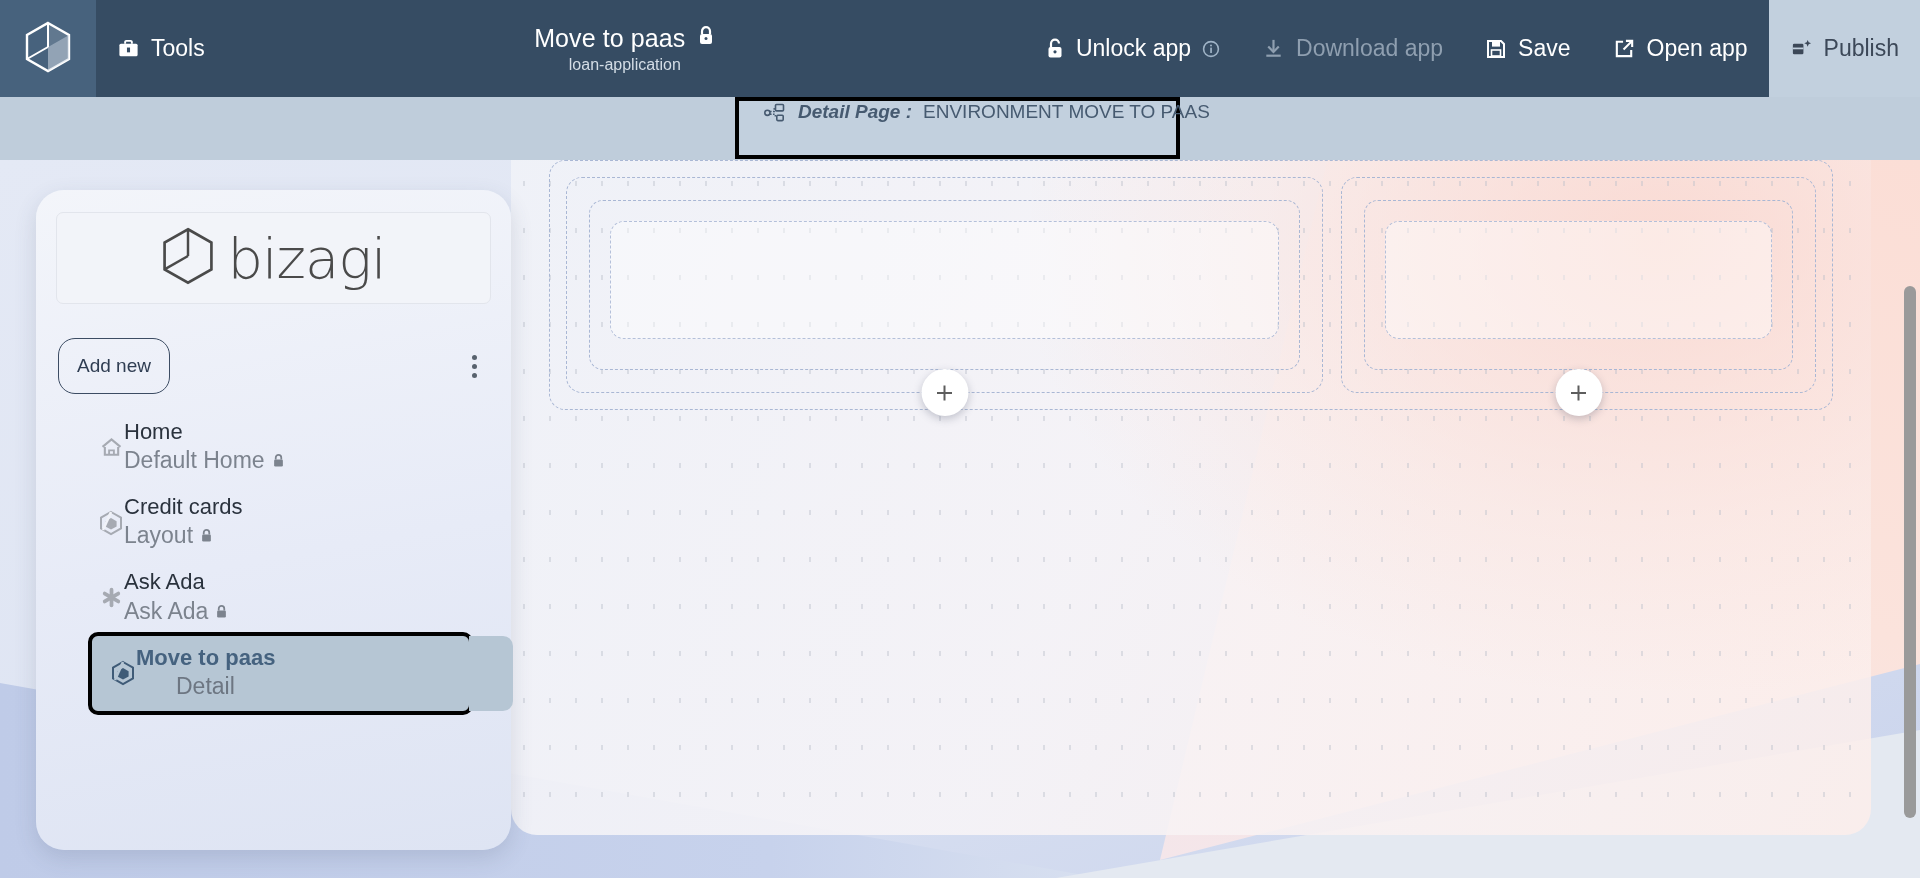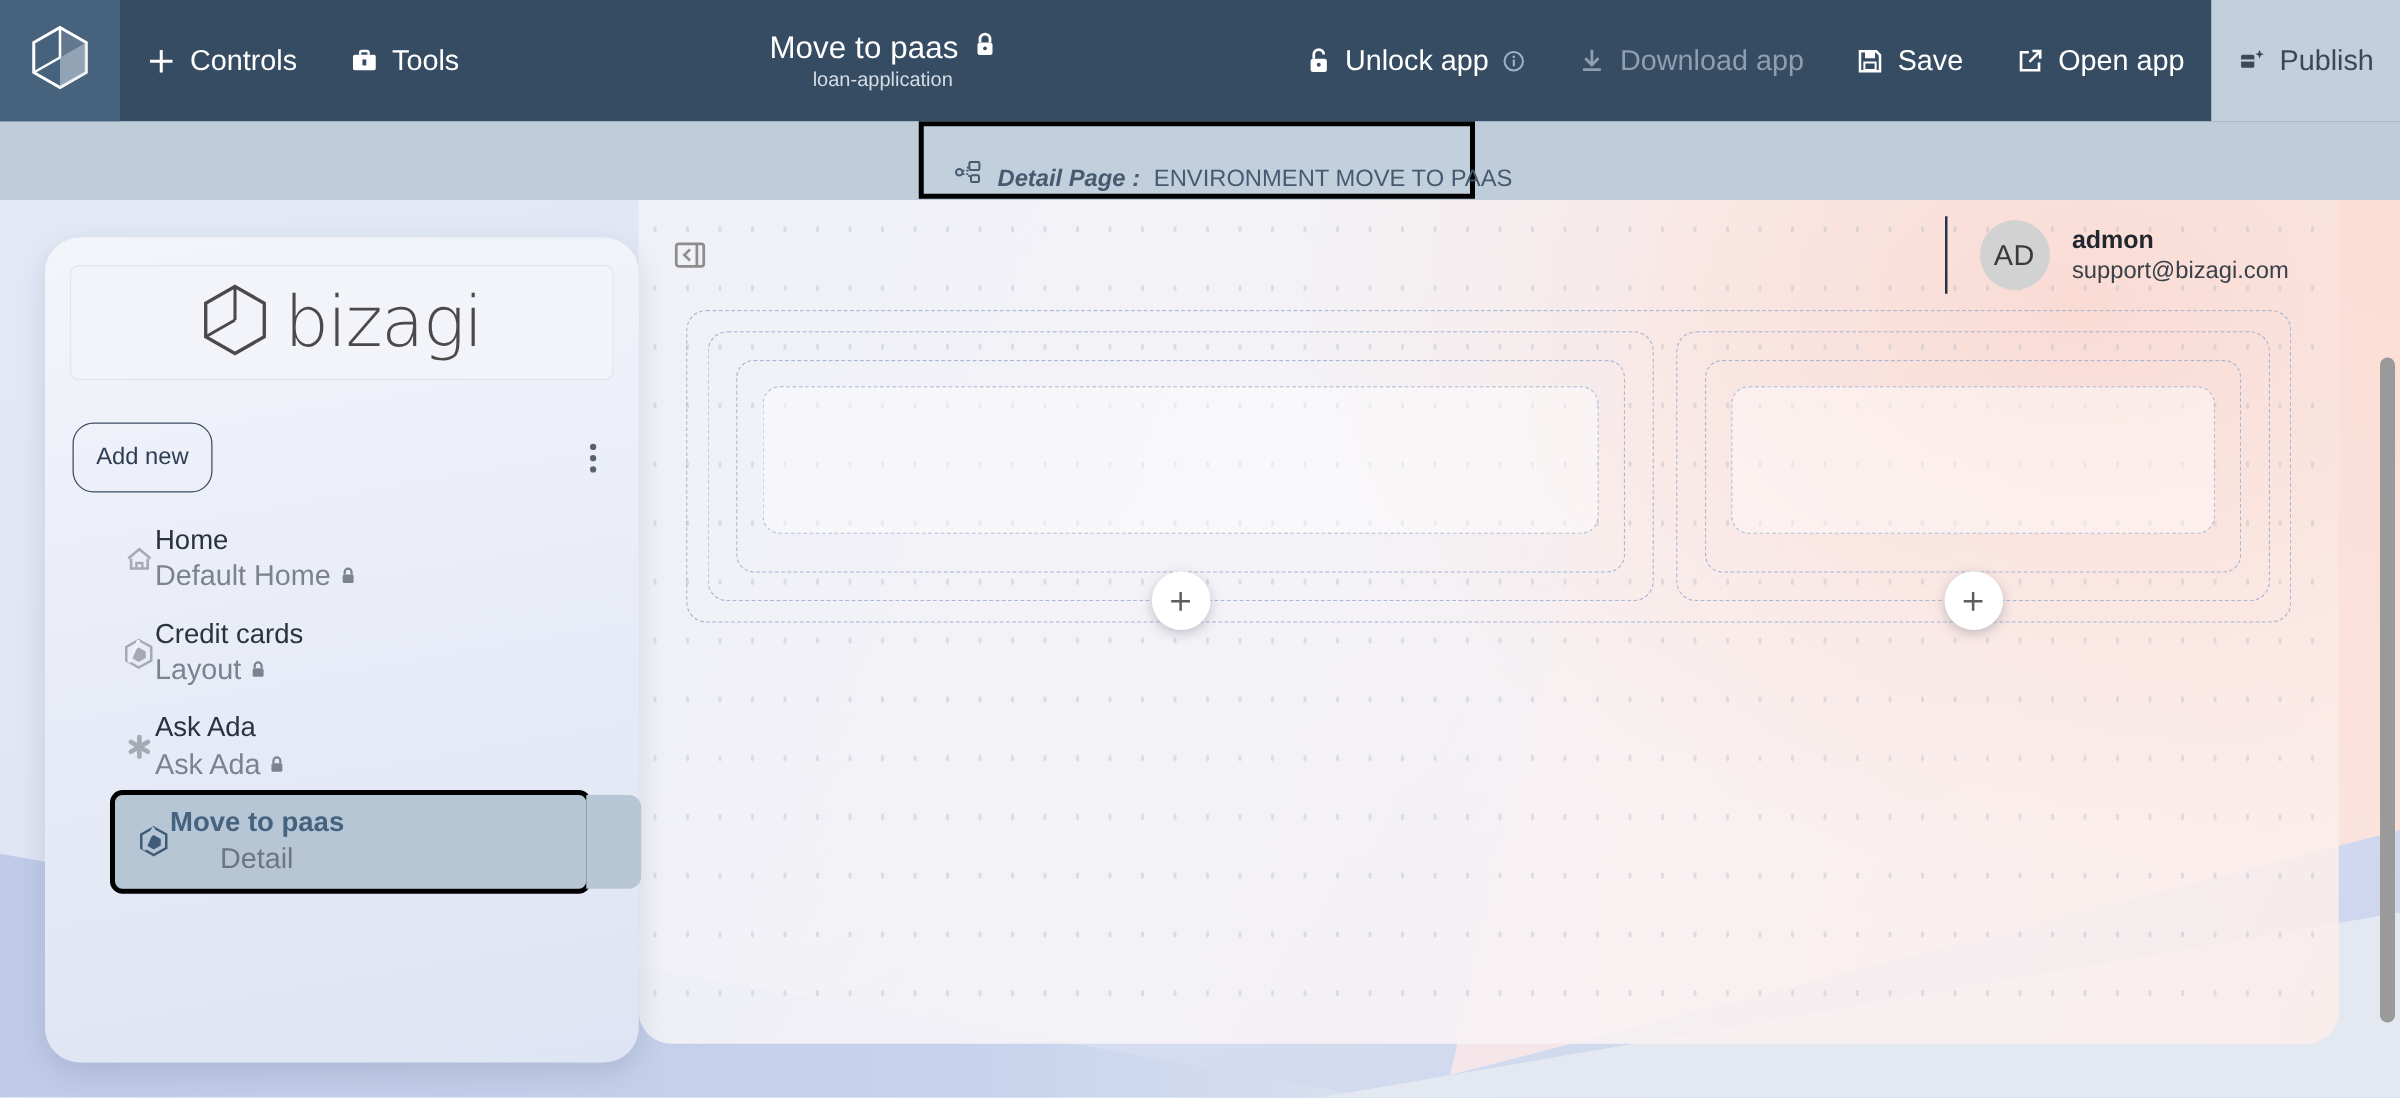--- a/index.html
+++ b/index.html
@@ -54,21 +54,21 @@
     position: absolute; top: 97px; left: 0;
     width: 1920px; height: 63px;
     background: #bfcddb;
     z-index: 35;
   }
   .crumb-chip {
     position: absolute; left: 735px; top: 0px;
     width: 445px; height: 62px;
     border: 4px solid #000000;
     background: #c2d0de;
-    display: flex; align-items: flex-end; gap: 11px;
+    display: flex; align-items: flex-start; gap: 11px;
     padding: 0 24px;
     cursor: pointer;
   }
   .crumb-label {
     font-size: 19px; color: #465a70; font-style: italic; font-weight: bold;
     white-space: nowrap;
   }
   .crumb-value {
     font-size: 19px; color: #465a70; font-style: normal; white-space: nowrap;
   }
@@ -275,29 +275,20 @@
         <polygon points="23,2 44,14 23,26" fill="#ffffff" opacity=".14"></polygon>
         <polygon points="23,26 44,14 44,38 23,50" fill="#cfd9e4" opacity=".55"></polygon>
         <line x1="23" y1="2" x2="23" y2="26" stroke="#ffffff" stroke-width="2"></line>
         <line x1="23" y1="26" x2="2" y2="38" stroke="#ffffff" stroke-width="2"></line>
       </svg>
     </span>
   </div>
 
   <div class="tb-group">
 
-    <div class="tb-item">
-      <span class="tb-icon">
-        <svg width="24" height="24" viewBox="0 0 24 24">
-          <line x1="12" y1="3" x2="12" y2="21" stroke="#fff" stroke-width="2.4"></line>
-          <line x1="3" y1="12" x2="21" y2="12" stroke="#fff" stroke-width="2.4"></line>
-        </svg>
-      </span>
-      <span>Controls</span>
-    </div>
 
 
     <div class="tb-item">
       <span class="tb-icon">
         <svg width="23" height="23" viewBox="0 0 24 24">
           <rect x="2.5" y="7" width="19" height="13" rx="1.6" fill="#fff"></rect>
           <path d="M8.5 7V5.2A1.2 1.2 0 0 1 9.7 4h4.6a1.2 1.2 0 0 1 1.2 1.2V7" fill="none" stroke="#fff" stroke-width="2"></path>
           <rect x="10.4" y="11" width="3.2" height="5" fill="#364c63"></rect>
         </svg>
       </span>
@@ -521,37 +512,20 @@
         </span>
       </div>
 
     </div>
   </div>
 
   <div class="canvas">
     <div class="canvas-pinkwash"></div>
     <div class="dotgrid"></div>
 
-    <div class="canvas-topbar">
-      <span class="collapse-btn">
-        <svg width="26" height="26" viewBox="0 0 26 26">
-          <rect x="2" y="4" width="22" height="18" rx="2" fill="none" stroke="#8d8d8d" stroke-width="2.2"></rect>
-          <line x1="18.5" y1="4" x2="18.5" y2="22" stroke="#8d8d8d" stroke-width="2.2"></line>
-          <polyline points="13,8.5 8.5,13 13,17.5" fill="none" stroke="#8d8d8d" stroke-width="2.2"></polyline>
-        </svg>
-      </span>
-
-      <div class="user-block">
-        <span class="avatar">AD</span>
-        <span>
-          <div class="user-name">admon</div>
-          <div class="user-mail">support@bizagi.com</div>
-        </span>
-      </div>
-    </div>
 
     <div class="row-zone">
 
       <div class="col-zone wide">
         <div class="inner-zone">
           <div class="slot"></div>
         </div>
         <div class="plus-fab">
           <svg width="22" height="22" viewBox="0 0 22 22">
             <line x1="11" y1="3.5" x2="11" y2="18.5" stroke="#5d5d5d" stroke-width="2"></line>

